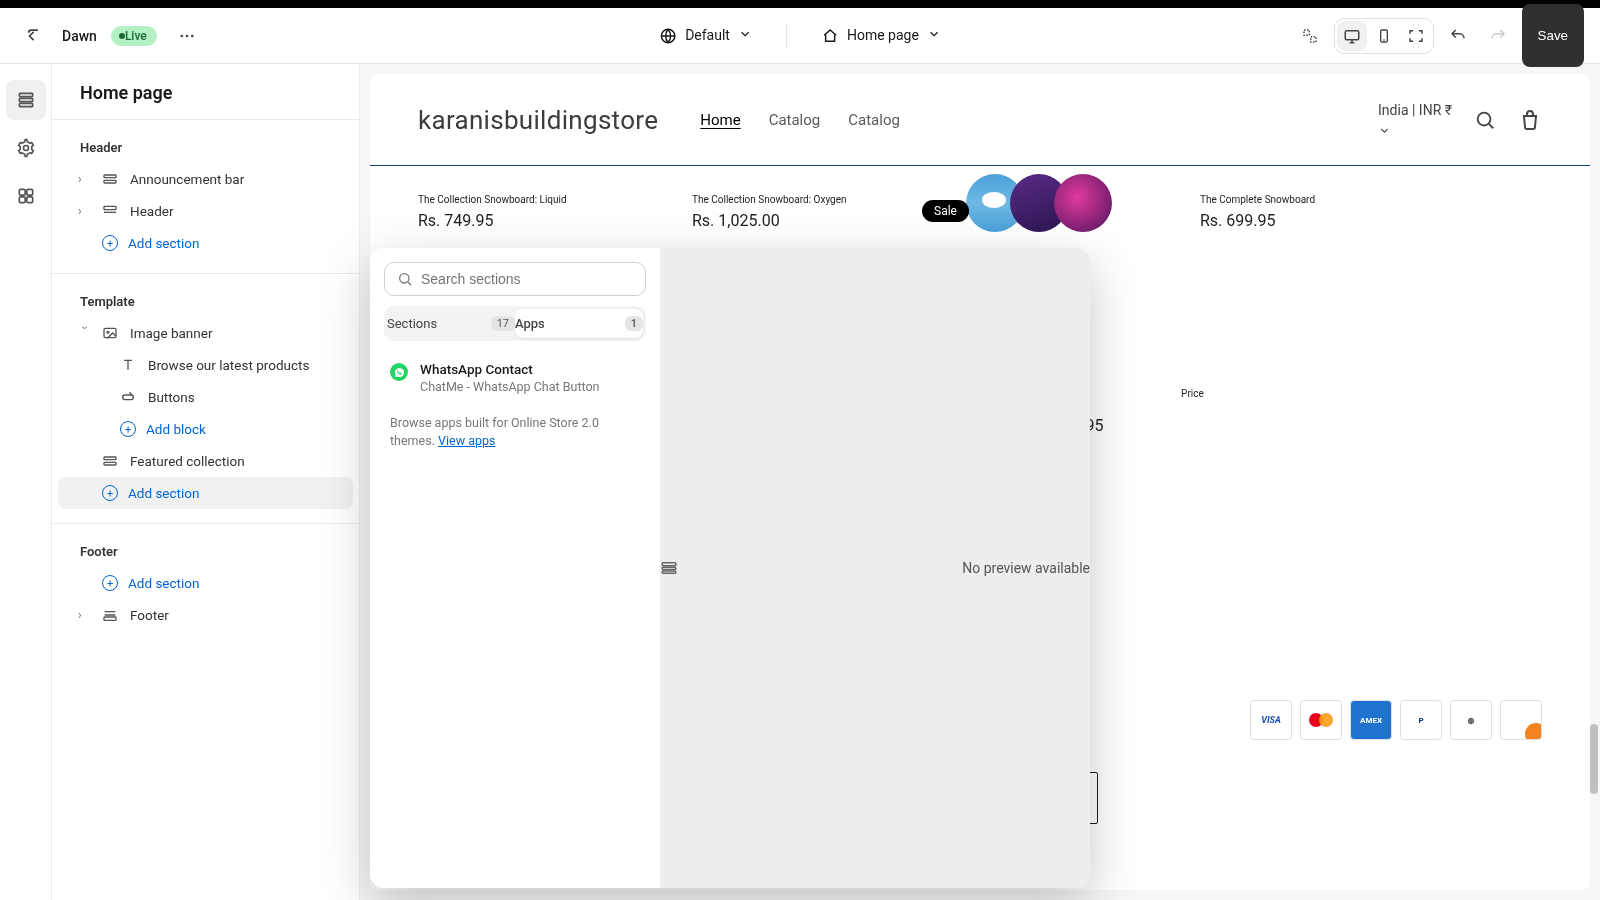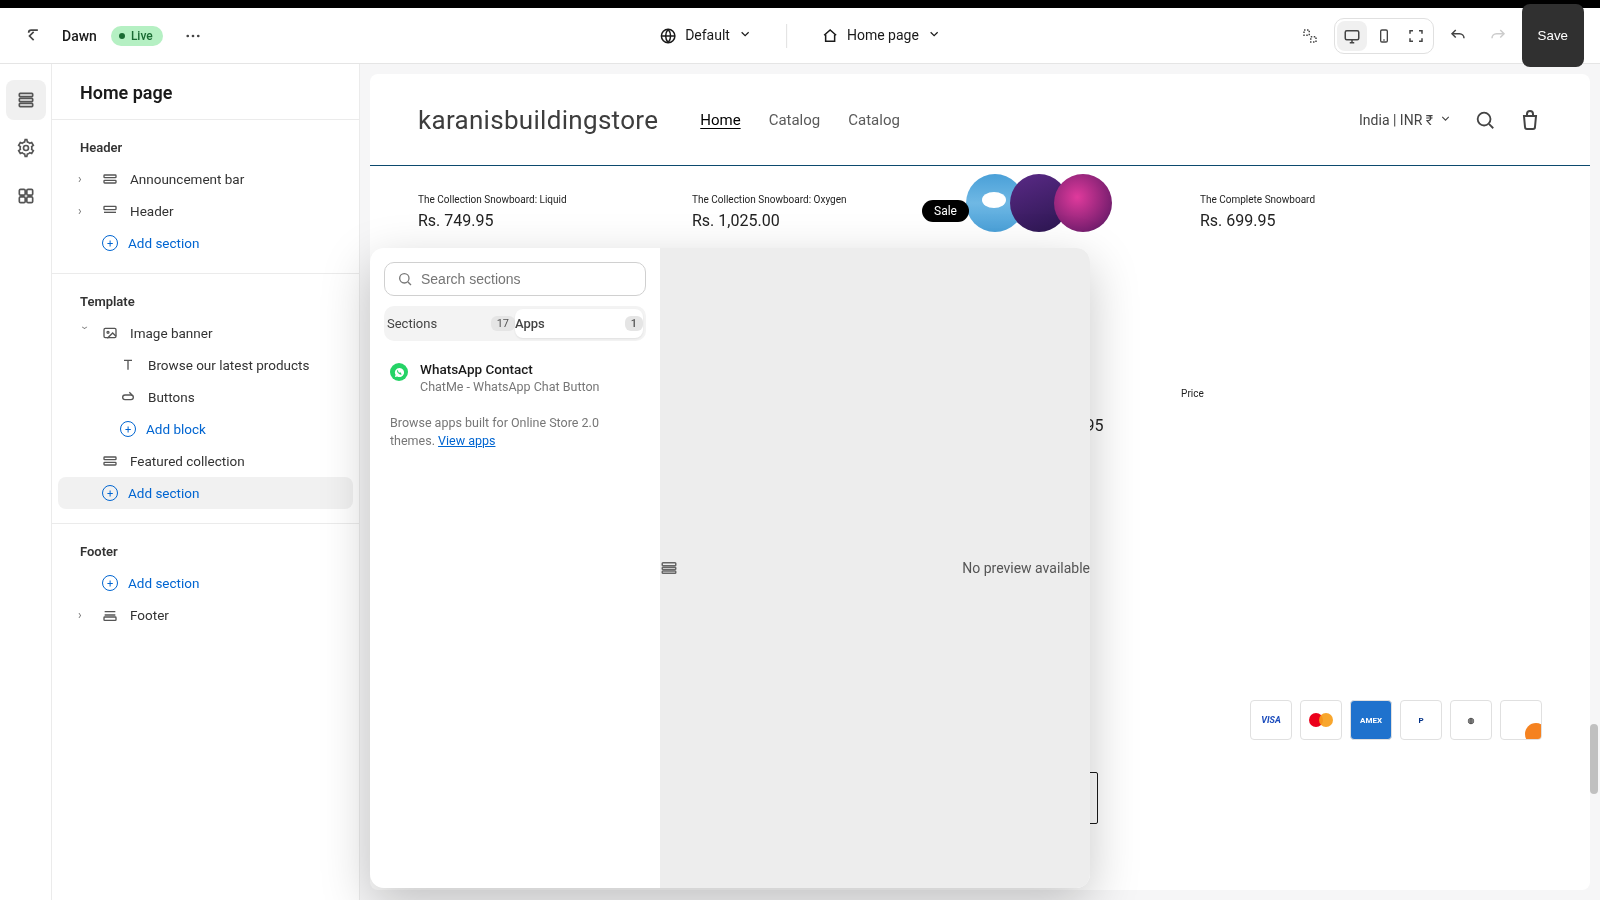--- a/index.html
+++ b/index.html
@@ -8,21 +8,21 @@
 
 .top-black { height: 8px; background: #000; }
 
 
 .toolbar { height: 56px; background: #fff; display: flex; align-items: center; padding: 0 16px; border-bottom: 1px solid #e5e5e5; position: relative; }
 .toolbar-left { display: flex; align-items: center; gap: 14px; }
 .toolbar-center { position: absolute; left: 50%; transform: translateX(-50%); display: flex; align-items: center; gap: 24px; }
 .toolbar-right { margin-left: auto; display: flex; align-items: center; gap: 8px; }
 .icon-btn { width: 32px; height: 32px; display: flex; align-items: center; justify-content: center; border-radius: 8px; cursor: pointer; color: #444; }
 .theme-name { font-weight: 500; }
-.live-badge { background: #b5f0c3; color: #1a6b33; padding: 3px 10px 3px 8px; border-radius: 10px; font-size: 12px; font-weight: 500; display: inline-flex; align-items: center; gap: 6px; }
+.live-badge { background: #b5f0c3; color: #1a6b33; padding: 3px 10px 3px 8px; border-radius: 10px; font-size: 12px; font-weight: 500; display: inline-flex; align-items: center; }
 .live-dot { width: 6px; height: 6px; background: #1a6b33; border-radius: 50%; }
 .tb-seg { display: flex; gap: 8px; padding: 6px 10px; border-radius: 8px; cursor: pointer; }
 .tb-divider { width: 1px; height: 24px; background: #e0e0e0; }
 .device-group { display: flex; align-items: center; background: #fff; border: 1px solid #e0e0e0; border-radius: 10px; padding: 2px; gap: 2px; }
 .device-group .icon-btn { width: 30px; height: 30px; border-radius: 8px; }
 .device-group .icon-btn.active { background: #f0f0f0; }
 .save-btn { background: #303030; color: #fff; padding: 24px 16px; border-radius: 8px; font-weight: 500; cursor: pointer; border: none; }
 
 
 .main { display: flex; height: calc(900px - 64px); }
@@ -67,21 +67,21 @@
 
 .preview-wrap { flex: 1; padding: 10px; position: relative; }
 .preview { background: #fff; height: 100%; border-radius: 8px; overflow: hidden; position: relative; }
 
 
 .store-header { height: 92px; display: flex; align-items: center; padding: 0 48px; border-bottom: 1px solid #0c4a6e; }
 .store-name { font-size: 26px; color: #3d3d3d; font-weight: 400; letter-spacing: .3px; }
 .store-nav { margin-left: 42px; display: flex; gap: 28px; font-size: 15px; color: #5a5a5a; }
 .store-nav .active { color: #000; text-decoration: underline; text-underline-offset: 3px; }
 .store-right { margin-left: auto; display: flex; align-items: center; gap: 22px; color: #444; font-size: 14px; }
-.locale-sel { display: flex; align-items: flex-start; gap: 6px; cursor: pointer; }
+.locale-sel { display: flex; align-items: flex-start; gap: 6px; cursor: pointer; flex-direction: column; }
 
 
 .products { display: flex; gap: 34px; padding: 28px 48px 20px; flex-wrap: wrap; align-items: flex-start; }
 .product { width: 240px; }
 .p-thumb-wrap { position: relative; margin-bottom: 12px; height: 38px; }
 .p-title { font-size: 10px; color: #222; margin-bottom: 6px; }
 .p-price { font-size: 16px; color: #222; }
 .sale-badge { position: absolute; left: -44px; top: 6px; background: #000; color: #fff; font-size: 12px; padding: 4px 12px; border-radius: 12px; }
 .thumbs3 { position: relative; width: 140px; height: 60px; top:-20px; }
 .th { position: absolute; width: 58px; height: 58px; border-radius: 50%; }

